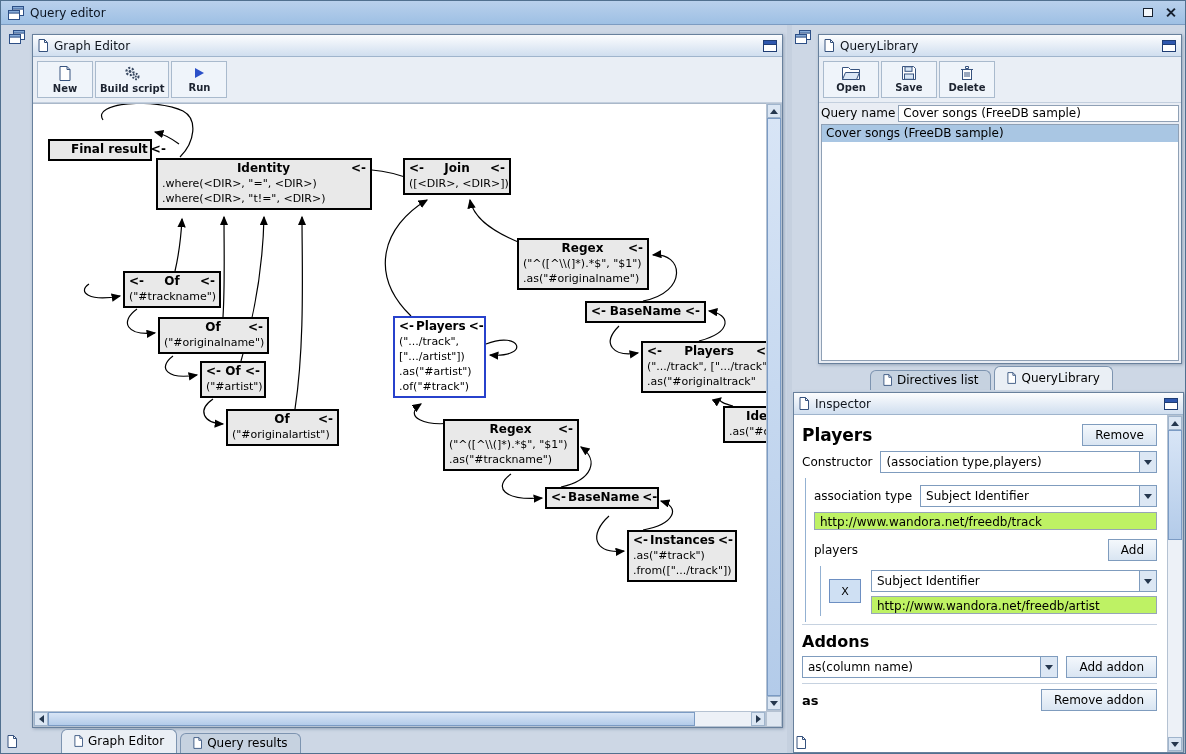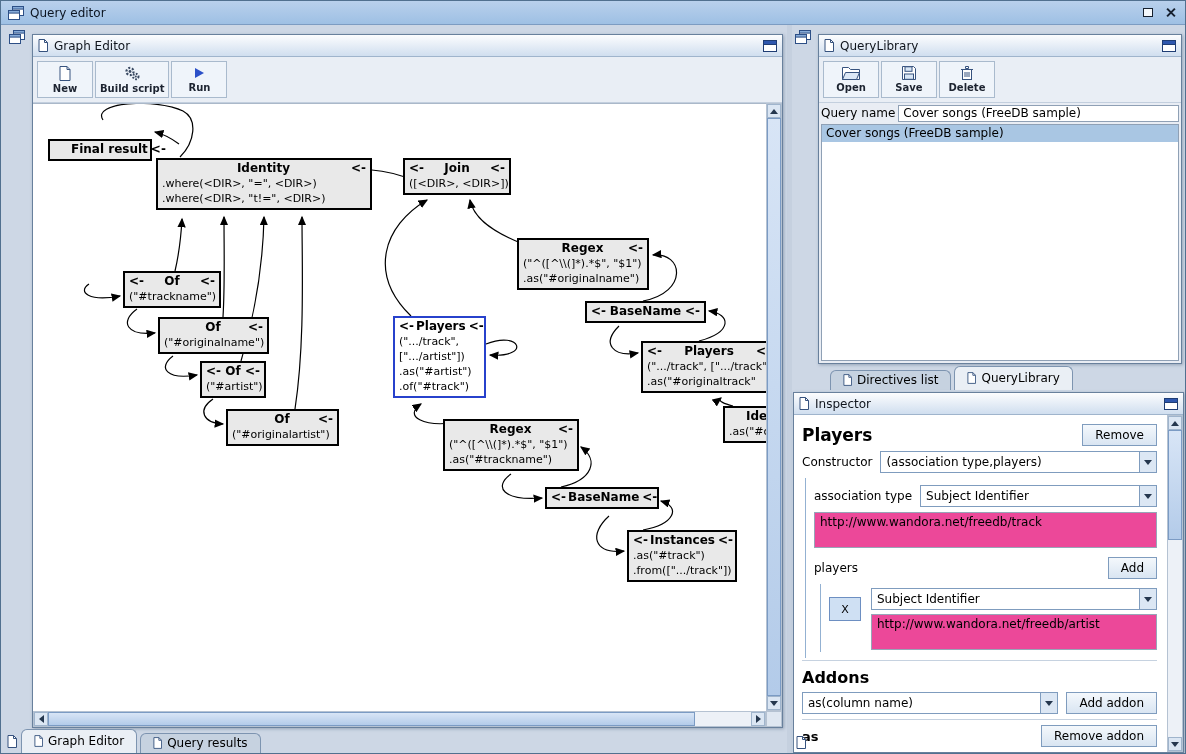--- a/index.html
+++ b/index.html
@@ -58,21 +58,21 @@
   .h .sb-track { flex-direction:row; }
   .sb-thumb { background:linear-gradient(180deg,#d8e5f6,#b3cbe9); border:1px solid #7b9bc4; }
   .sb-corner { position:absolute; right:0; bottom:0; width:16px; height:16px; background:#dfe7f1; border:1px solid #b5c2d2; }
   .tri { display:block; width:0; height:0; }
   .tri-up   { border-left:4px solid transparent; border-right:4px solid transparent; border-bottom:5px solid #25374e; }
   .tri-down { border-left:4px solid transparent; border-right:4px solid transparent; border-top:5px solid #25374e; }
   .tri-left { border-top:4px solid transparent; border-bottom:4px solid transparent; border-right:5px solid #25374e; }
   .tri-right{ border-top:4px solid transparent; border-bottom:4px solid transparent; border-left:5px solid #25374e; }
 
   
-  .tabbar { position:absolute; display:flex; align-items:flex-end; gap:3px; height:24px; }
+  .tabbar { position:absolute; display:flex; align-items:flex-end; gap:3px; height:24px;margin-left:40px; }
   .tab { display:flex; align-items:center; gap:5px; padding:2px 12px 3px; border:1px solid #7d94b0; border-bottom:none;
     border-radius:6px 6px 0 0; background:#c6d2e0; height:20px; white-space:nowrap; }
   .tab.sel { background:#eaeff5; height:24px; }
 
   
   .qn-row { display:flex; align-items:center; gap:3px; padding:1px 2px; height:20px; }
   .qn-field { flex:1; border:1px solid #8fa0b5; background:#fff; height:17px; line-height:15px; padding:0 4px;
     white-space:nowrap; overflow:hidden; }
   .qlist { position:absolute; left:2px; right:2px; top:89px; bottom:2px; background:#fff; border:1px solid #8fa0b5; overflow:hidden; }
   .list-row { height:17px; line-height:17px; padding:0 4px; white-space:nowrap; }
@@ -82,21 +82,21 @@
   .insp-body { position:absolute; top:22px; left:0; right:16px; bottom:0; background:#fff; padding:4px 10px 2px 8px; overflow:hidden; }
   .insp-row { display:flex; align-items:center; gap:8px; margin:5px 0; }
   .h-players { font-size:17px; font-weight:bold; }
   .h-addons { font-size:16px; font-weight:bold; margin:2px 0 4px; }
   .btn { background:linear-gradient(180deg,#f4f8fc,#d9e5f2); border:1px solid #7f9cbe; height:22px;
     padding:0 12px; font-size:12px; font-family:inherit; display:inline-flex; align-items:center; justify-content:center; }
   .combo { display:flex; align-items:center; border:1px solid #7f9cbe; background:#fff; height:22px; }
   .combo .cv { flex:1; padding:0 5px; white-space:nowrap; overflow:hidden; }
   .combo .ca { width:17px; align-self:stretch; background:#dce7f4; border-left:1px solid #7f9cbe;
     display:flex; align-items:center; justify-content:center; }
-  .tfield { border:1px solid #97a5b8; background:#ec4899; height:36px; line-height:18px; padding:0 5px;
+  .tfield { border:1px solid #97a5b8; background:#bef264; height:18px; line-height:18px; padding:0 5px;
     white-space:nowrap; overflow:hidden; }
   .grp { border-left:1px solid #93b1d2; margin:2px 0 2px 3px; padding:2px 0 6px 8px; }
   .grp2 { border-left:1px solid #93b1d2; margin:4px 0 0 6px; padding:4px 0 2px 8px; display:flex; gap:10px; align-items:flex-start; }
   .xbtn { width:32px; height:24px; background:#cfe0f3; border:1px solid #6d8fc2; font-size:11px; font-family:inherit;
     display:flex; align-items:center; justify-content:center; margin-top:9px; }
   .col { flex:1; display:flex; flex-direction:column; gap:4px; }
   .sec { border-top:1px solid #c6d2e0; margin-top:0; padding-top:5px; }
   .addon-name { font-weight:bold; font-size:13px; }
 </style>
 </head>

